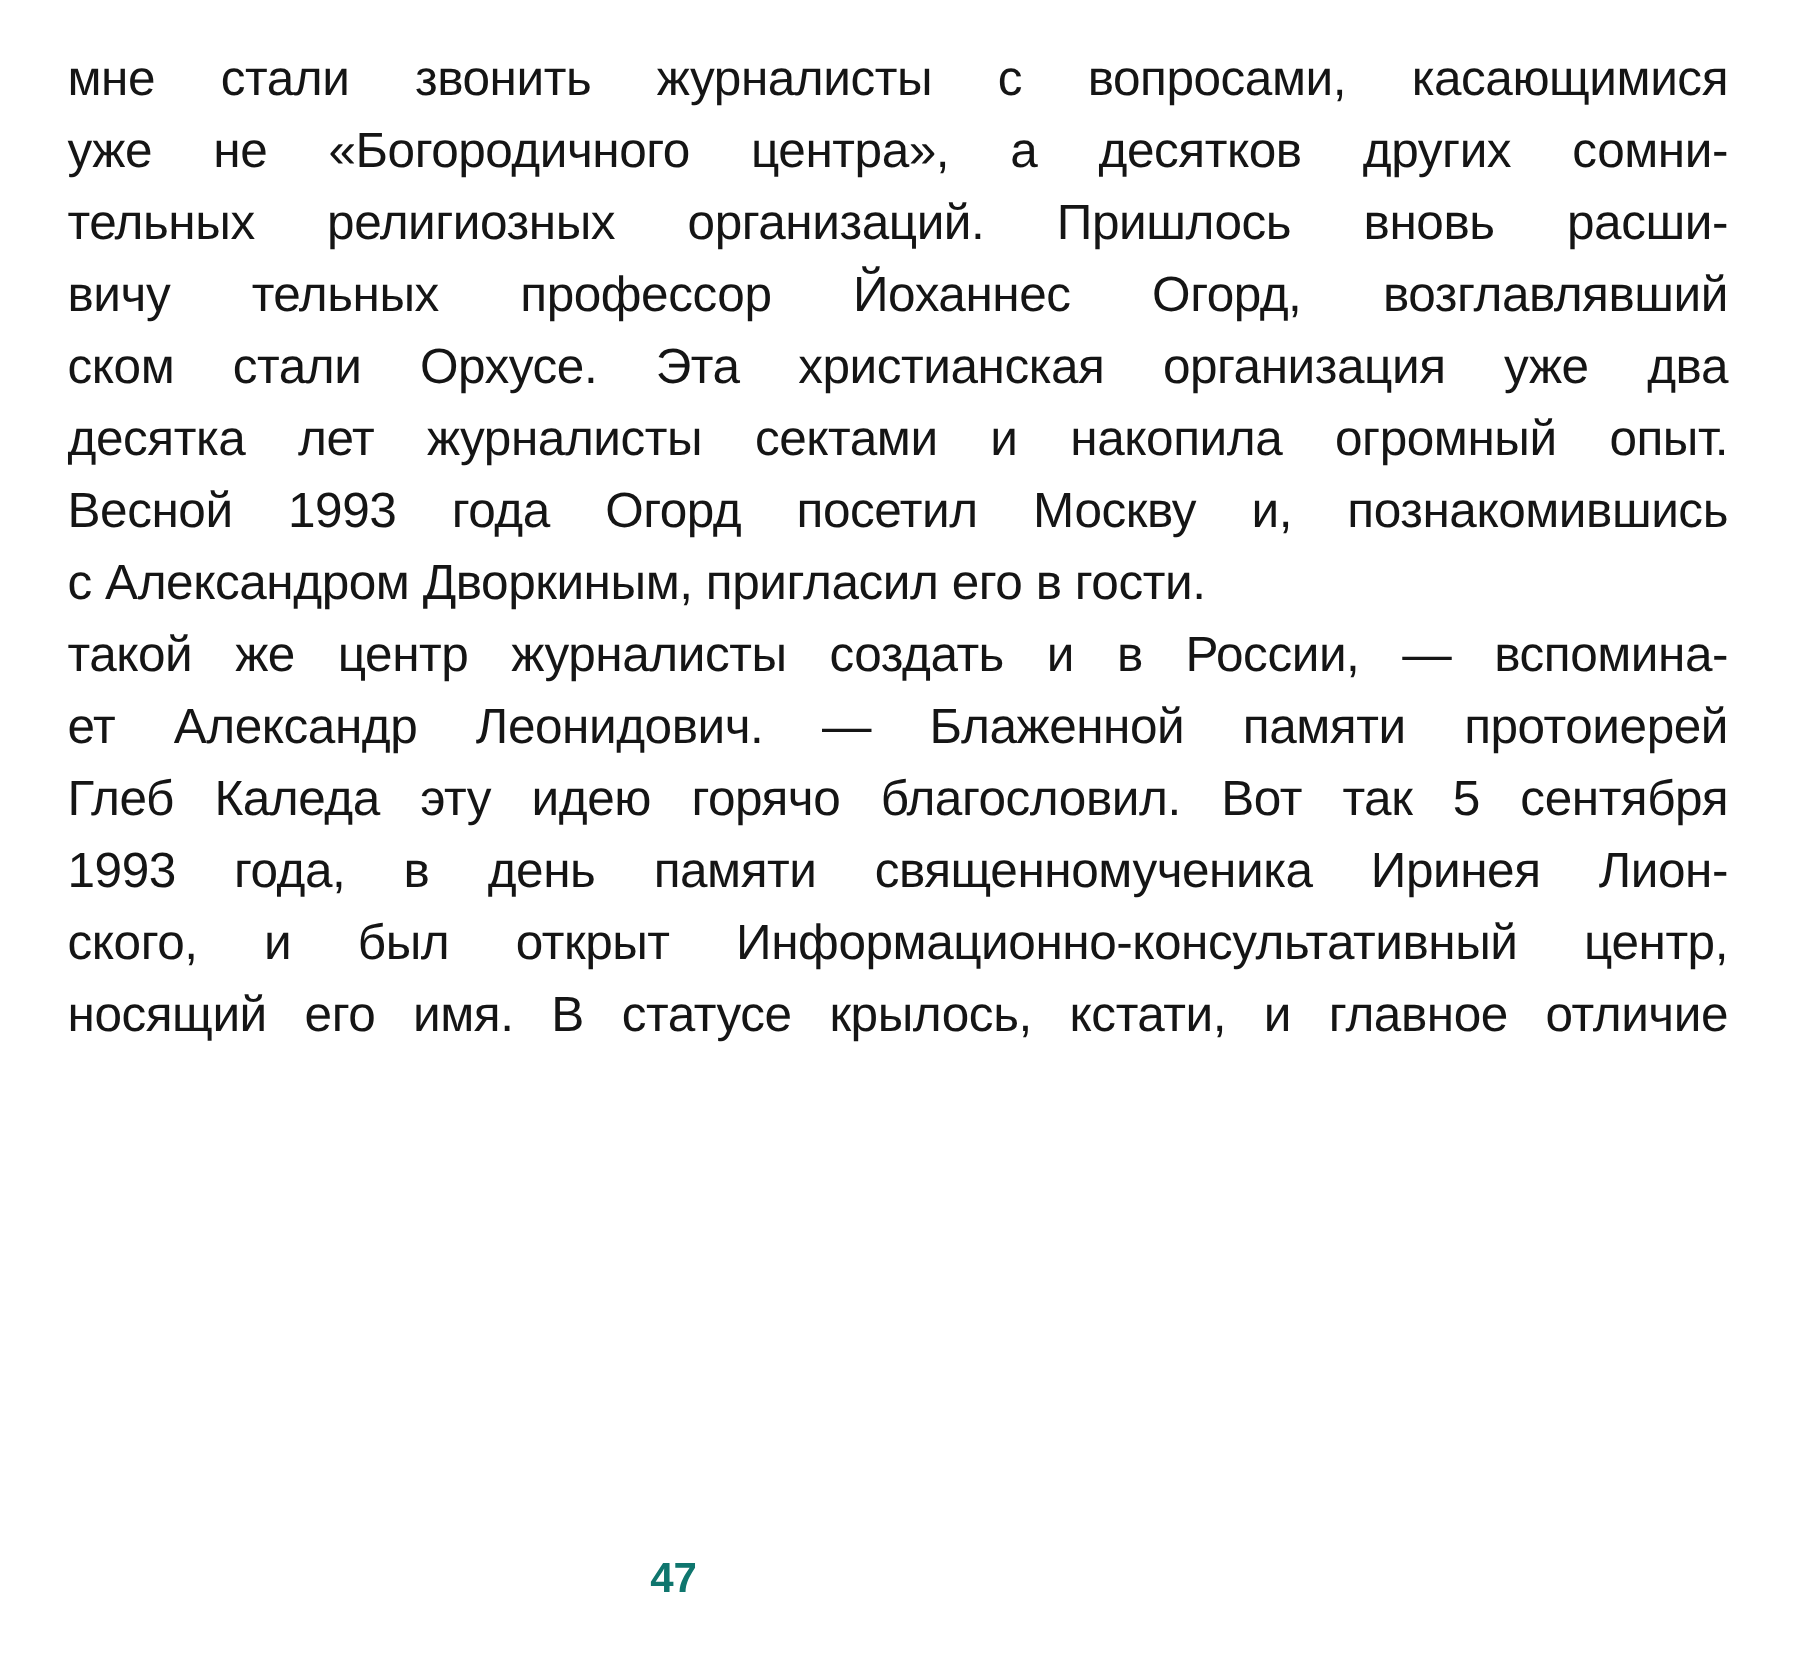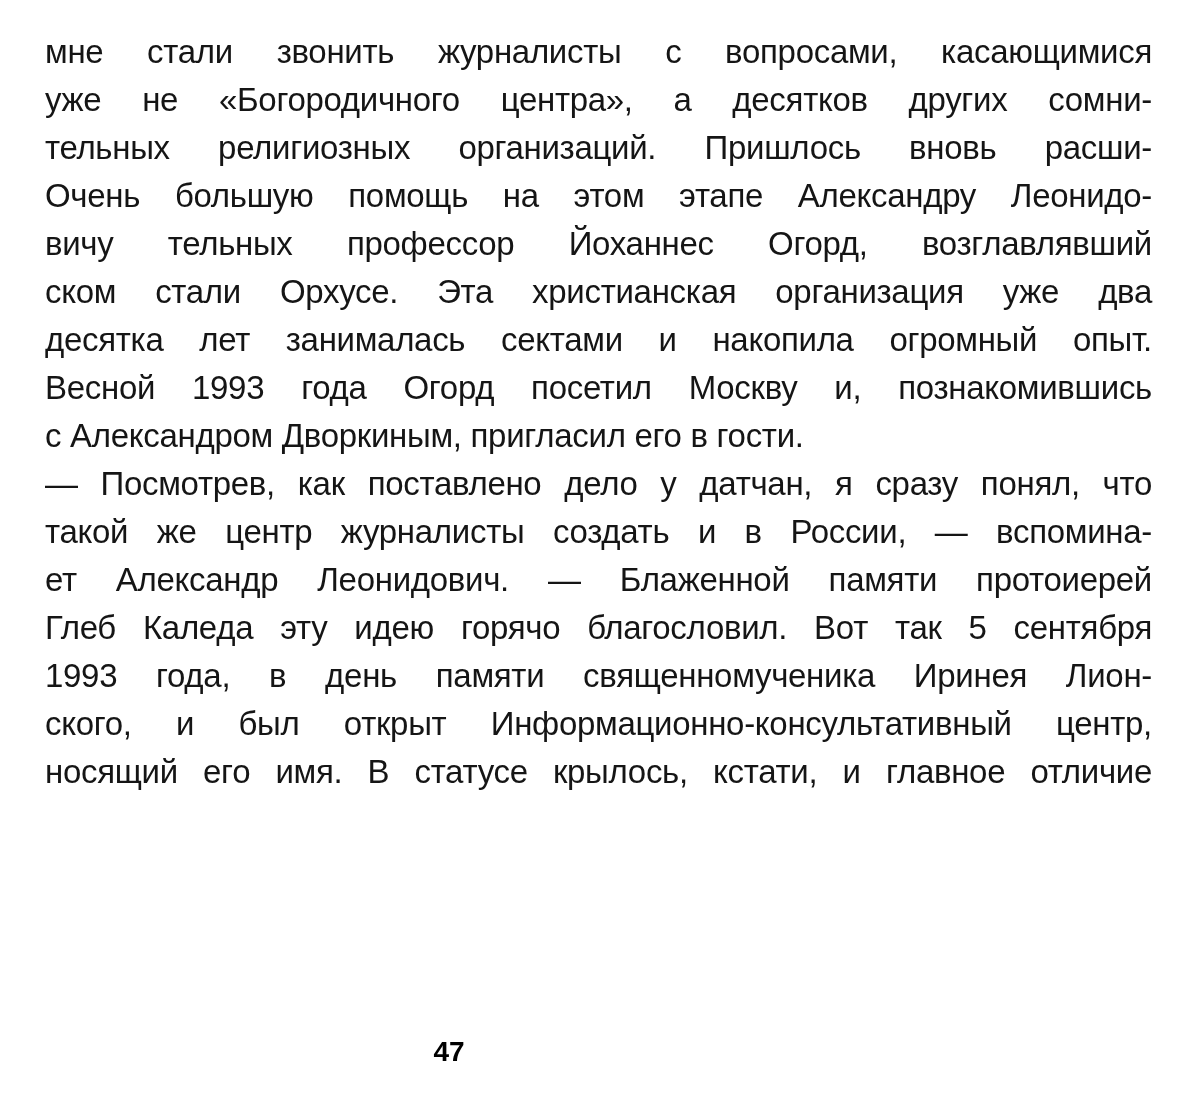--- a/index.html
+++ b/index.html
@@ -36,37 +36,35 @@
     }
     .page-number {
       position: absolute;
       left: 0;
       width: 898px;
       top: 1036px;
       text-align: center;
       font-size: 28px;
       font-weight: bold;
       font-family: "Liberation Sans", sans-serif;
-      color: #000000;
+      color: #0f766e;
     }
   </style>
 </head>
 <body>
 
 <div class="page">
   <span class="line">мне стали звонить журналисты с вопросами, касающимися</span>
   <span class="line">уже не «Богородичного центра», а десятков других сомни-</span>
   <span class="line">тельных религиозных организаций. Пришлось вновь расши-</span>
-  <span class="line">Очень большую помощь на этом этапе Александру Леонидо-</span>
   <span class="line">вичу тельных профессор Йоханнес Огорд, возглавлявший</span>
   <span class="line">ском стали Орхусе. Эта христианская организация уже два</span>
-  <span class="line">десятка лет занималась сектами и накопила огромный опыт.</span>
+  <span class="line">десятка лет журналисты сектами и накопила огромный опыт.</span>
   <span class="line">Весной 1993 года Огорд посетил Москву и, познакомившись</span>
   <span class="line last">с Александром Дворкиным, пригласил его в гости.</span>
-  <span class="line">— Посмотрев, как поставлено дело у датчан, я сразу понял, что</span>
   <span class="line">такой же центр журналисты создать и в России, — вспомина-</span>
   <span class="line">ет Александр Леонидович. — Блаженной памяти протоиерей</span>
   <span class="line">Глеб Каледа эту идею горячо благословил. Вот так 5 сентября</span>
   <span class="line">1993 года, в день памяти священномученика Иринея Лион-</span>
   <span class="line">ского, и был открыт Информационно-консультативный центр,</span>
   <span class="line">носящий его имя. В статусе крылось, кстати, и главное отличие</span>
 </div>
 
 <div class="page-number">47</div>
 

